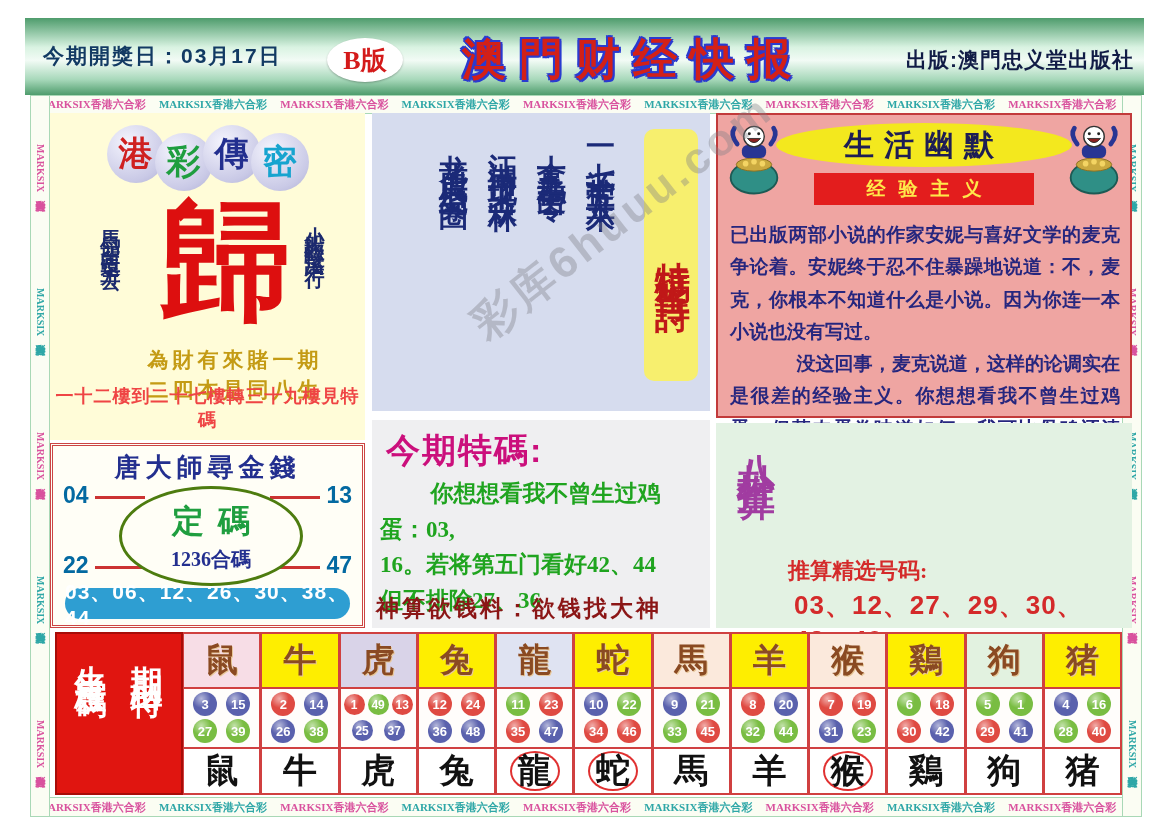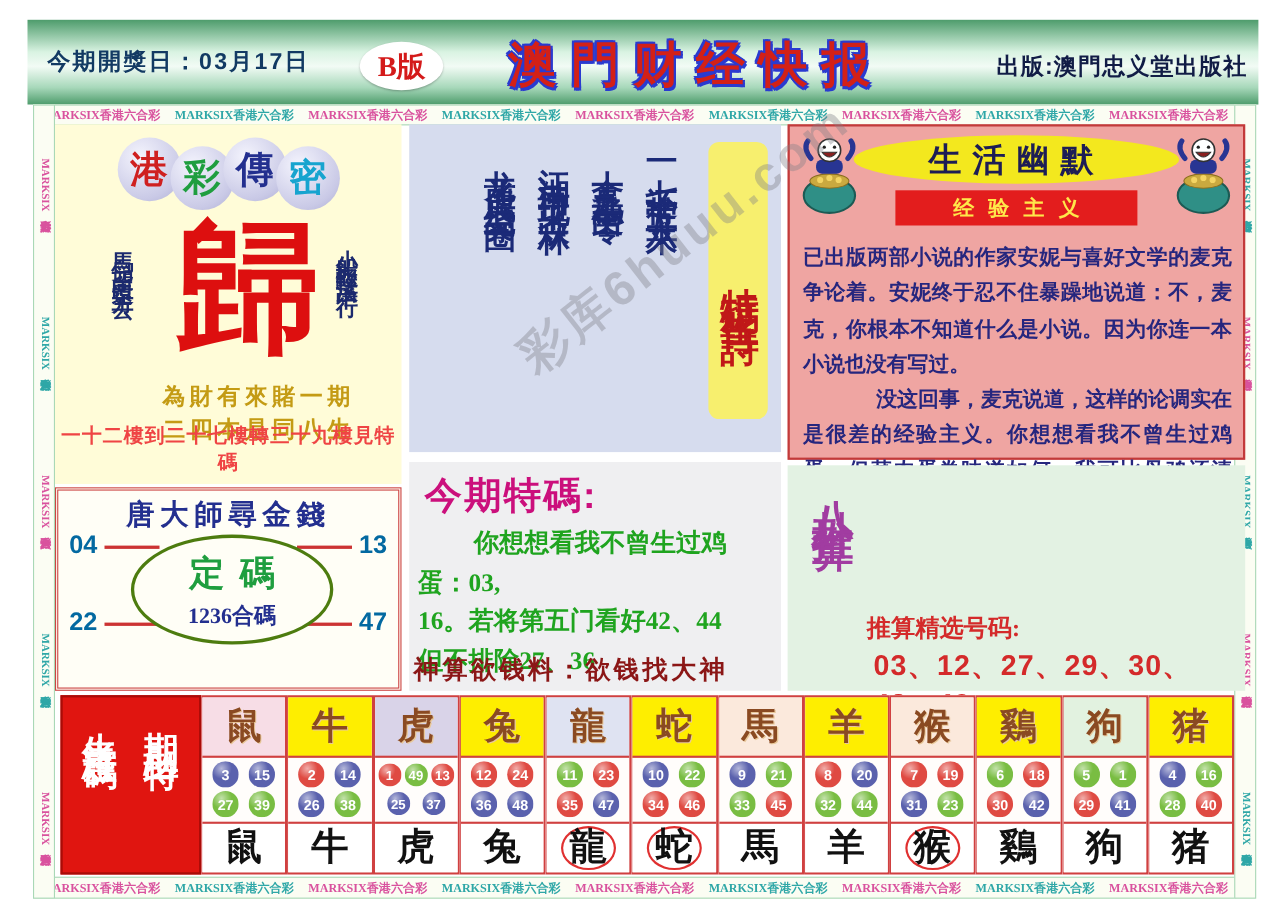--- a/index.html
+++ b/index.html
@@ -192,20 +192,21 @@
     <span class="tang-num tn-bl">22</span>
     <span class="tang-num tn-br">47</span>
     <span class="tang-line tl-1"></span>
     <span class="tang-line tl-2"></span>
     <span class="tang-line tl-3"></span>
     <span class="tang-line tl-4"></span>
     <div class="tang-oval">
       <div class="tang-main">定碼</div>
       <div class="tang-sub">1236合碼</div>
     </div>
+    <div class="tang-bar">03、06、12、26、30、38、44</div>
   </div>
 
   <div class="poem">
     <div class="poem-cols">
       <div class="poem-col">一七还带五六来</div>
       <div class="poem-col">十拿九稳出零一</div>
       <div class="poem-col">江湖再现出森林</div>
       <div class="poem-col">龙前虎后绕二圈</div>
     </div>
     <div class="poem-title">

